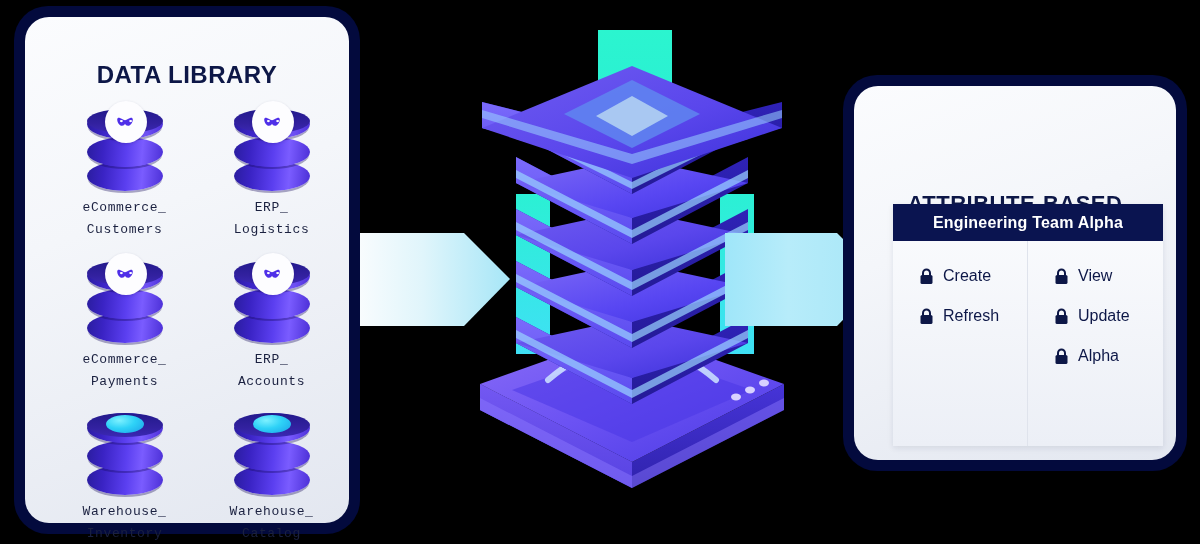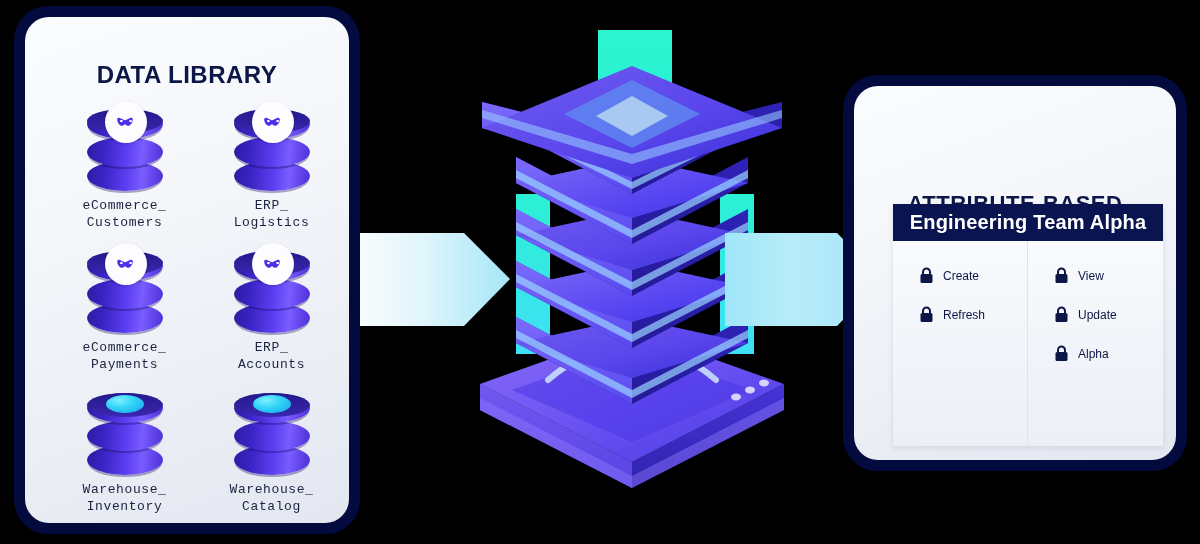--- a/index.html
+++ b/index.html
@@ -127,21 +127,21 @@
     width: 38px; height: 18px;
     border-radius: 50%;
     background: radial-gradient(ellipse at 35% 30%, #7df1ff 0%, #2ed2f7 45%, #1b9fe8 100%);
     z-index: 4;
   }
   .db-label {
     margin-top: 6px;
     text-align: center;
     font-family: "Liberation Mono", "DejaVu Sans Mono", monospace;
     font-size: 13px;
-    line-height: 17px;
+    line-height: 22px;
     color: #1b2140;
     letter-spacing: 0.6px;
     white-space: pre-line;
   }
 
   
   .arrow {
     position: absolute;
     top: 227px;
     width: 158px;
@@ -160,21 +160,21 @@
   }
   #abac-card-header {
     height: 37px;
     background: #0a1450;
     display: flex;
     align-items: center;
     justify-content: center;
   }
   #abac-card-header span {
     color: #ffffff;
-    font-size: 20px;
+    font-size: 16px;
     font-weight: 600;
     letter-spacing: 0.2px;
   }
   #abac-body {
     position: absolute;
     left: 0; right: 0; top: 37px; bottom: 0;
     display: grid;
     grid-template-columns: 1fr 1fr;
   }
   .abac-col {
@@ -183,21 +183,21 @@
     flex-direction: column;
     gap: 22px;
   }
   .abac-col.col-left  { border-right: 1px solid #dfe3ec; }
   .perm {
     display: flex;
     align-items: center;
     gap: 9px;
     padding-left: 26px;
     color: #0d1747;
-    font-size: 12px;
+    font-size: 16px;
     font-weight: 500;
   }
   .lock-icon { display: block; flex: 0 0 auto; }
 </style>
 </head>
 <body>
 
 <div id="stage">
 
   <svg id="center-graphic" style="position:absolute;left:452px;top:18px;width:360px;height:520px;" viewBox="0 0 360 520">

